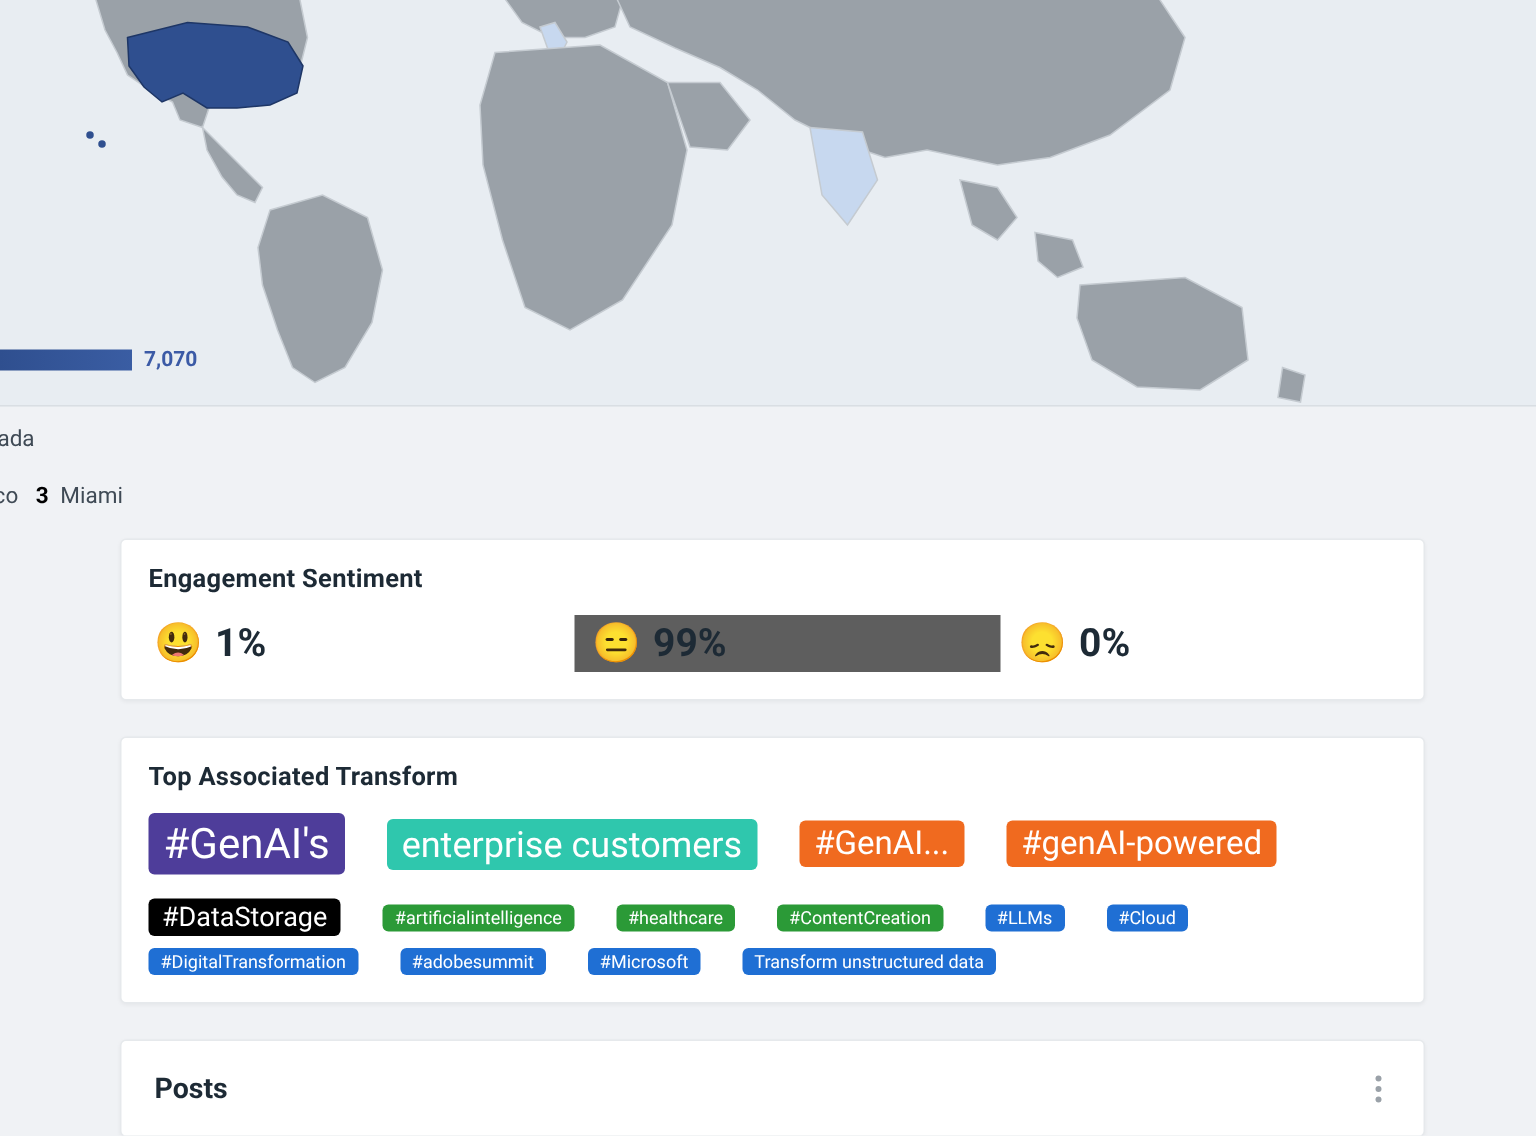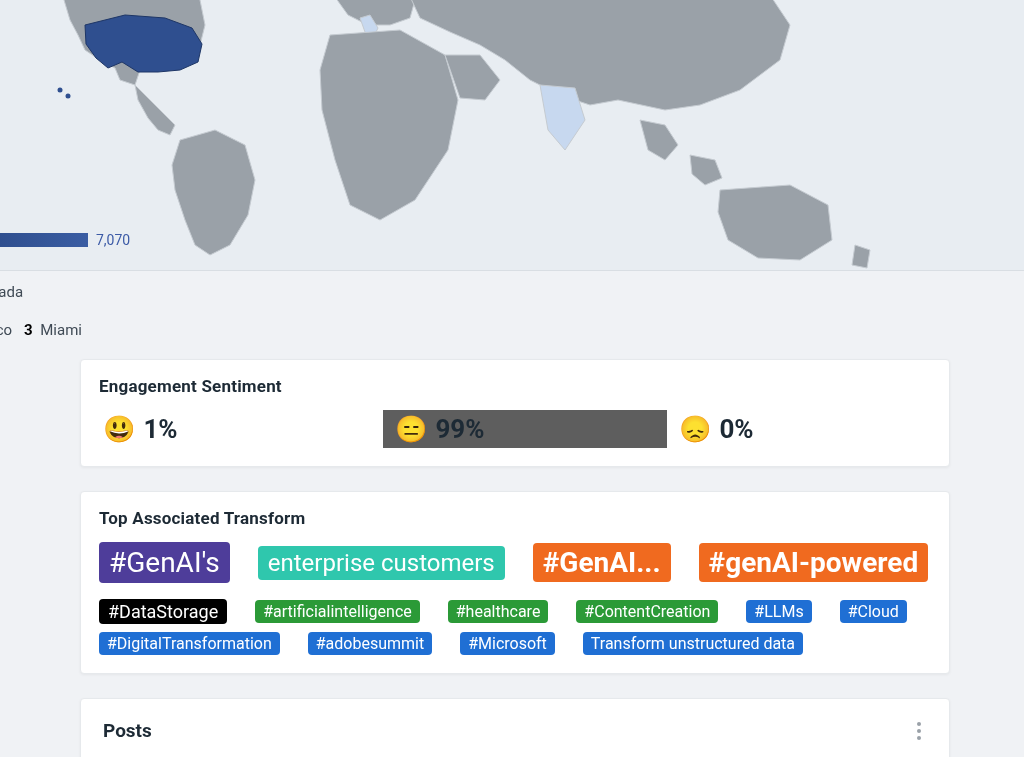--- a/index.html
+++ b/index.html
@@ -13,20 +13,21 @@
   }
 
   
   .map-panel {
     position: relative;
     width: 1024px;
     height: 271px;
     background: #e8edf2;
     border-bottom: 1px solid #d9dee3;
     overflow: hidden;
+    font-weight: bold;
   }
   .map-svg {
     position: absolute;
     left: 0;
     top: -200px;
     width: 1024px;
     height: 471px;
   }
   .map-legend {
     position: absolute;
@@ -114,23 +115,23 @@
   }
   .tag {
     display: inline-flex;
     align-items: center;
     color: #fff;
     border-radius: 4px;
     white-space: nowrap;
   }
   .sz-xl { font-size: 28px; padding: 4px 10px; }
   .sz-lg { font-size: 24px; padding: 3px 10px; }
-  .sz-md { font-size: 28px; padding: 3px 10px; font-weight: bold; }
+  .sz-md { font-size: 22px; padding: 3px 10px; }
   .sz-sm { font-size: 18px; padding: 2px 9px; }
-  .sz-xs { font-size: 16px; padding: 2px 8px; }
+  .sz-xs { font-size: 12px; padding: 2px 8px; }
   .c-purple   { background: #4e3d9a; }
   .c-teal     { background: #2fc7ad; }
   .c-orange   { background: #f06a1f; }
   .c-grey     { background: #000000; }
   .c-green    { background: #2b9a37; }
   .c-blue     { background: #1f6fd4; }
 
   
   .posts-card { padding: 20px 22px; }
   .posts-title {

